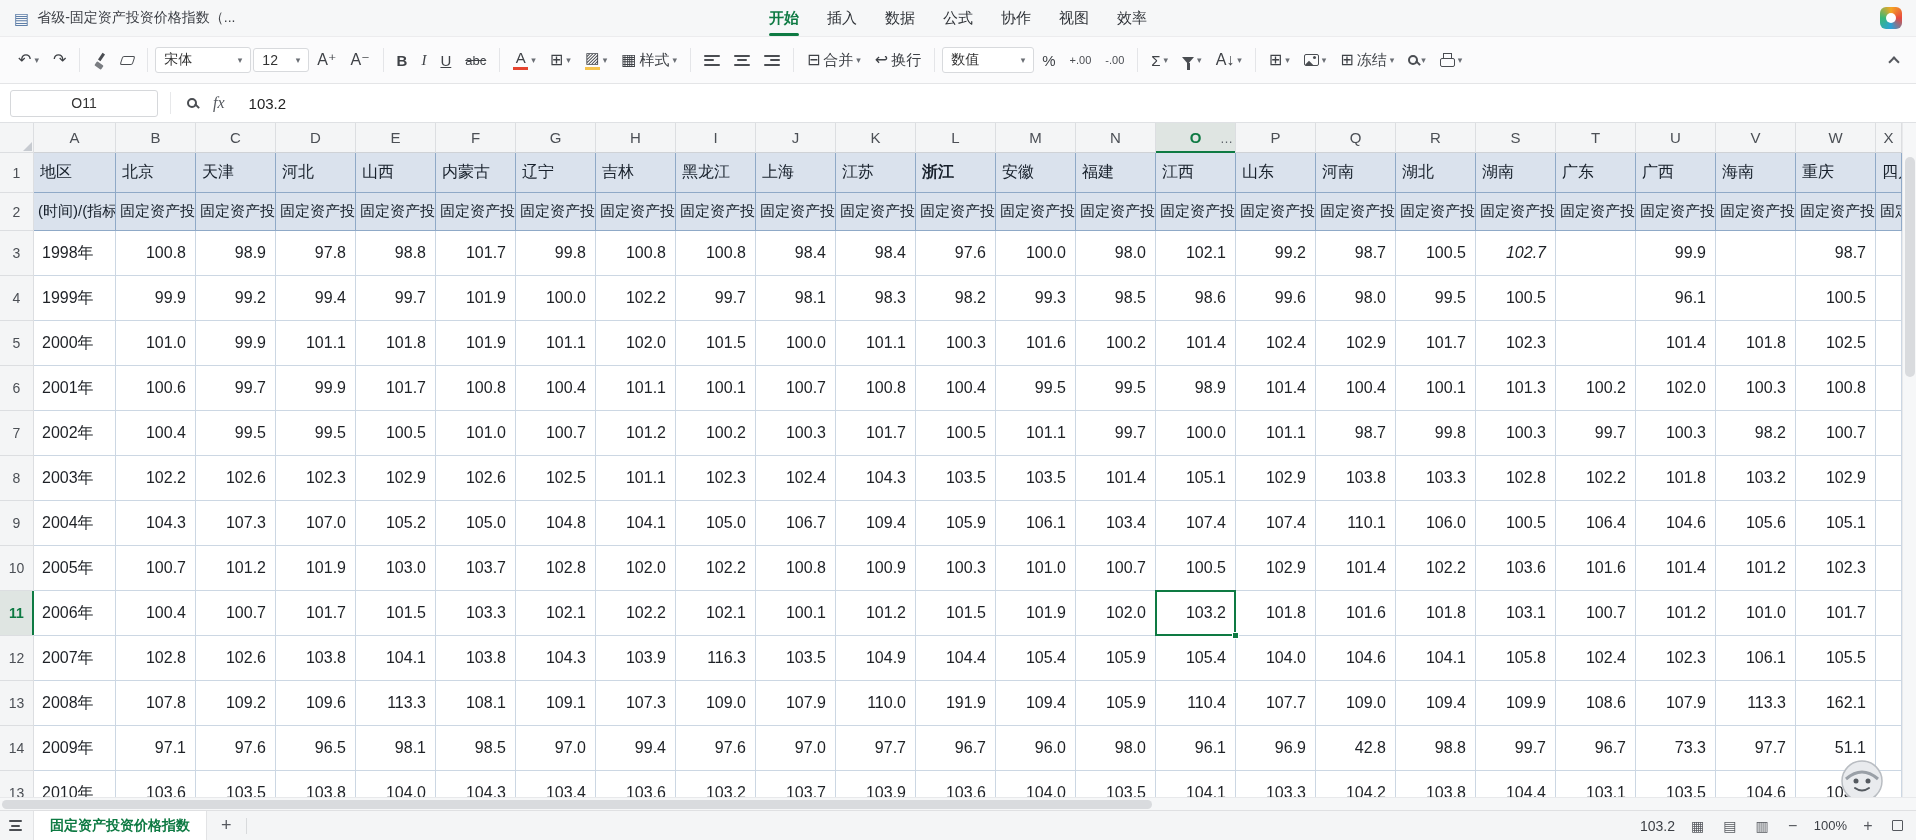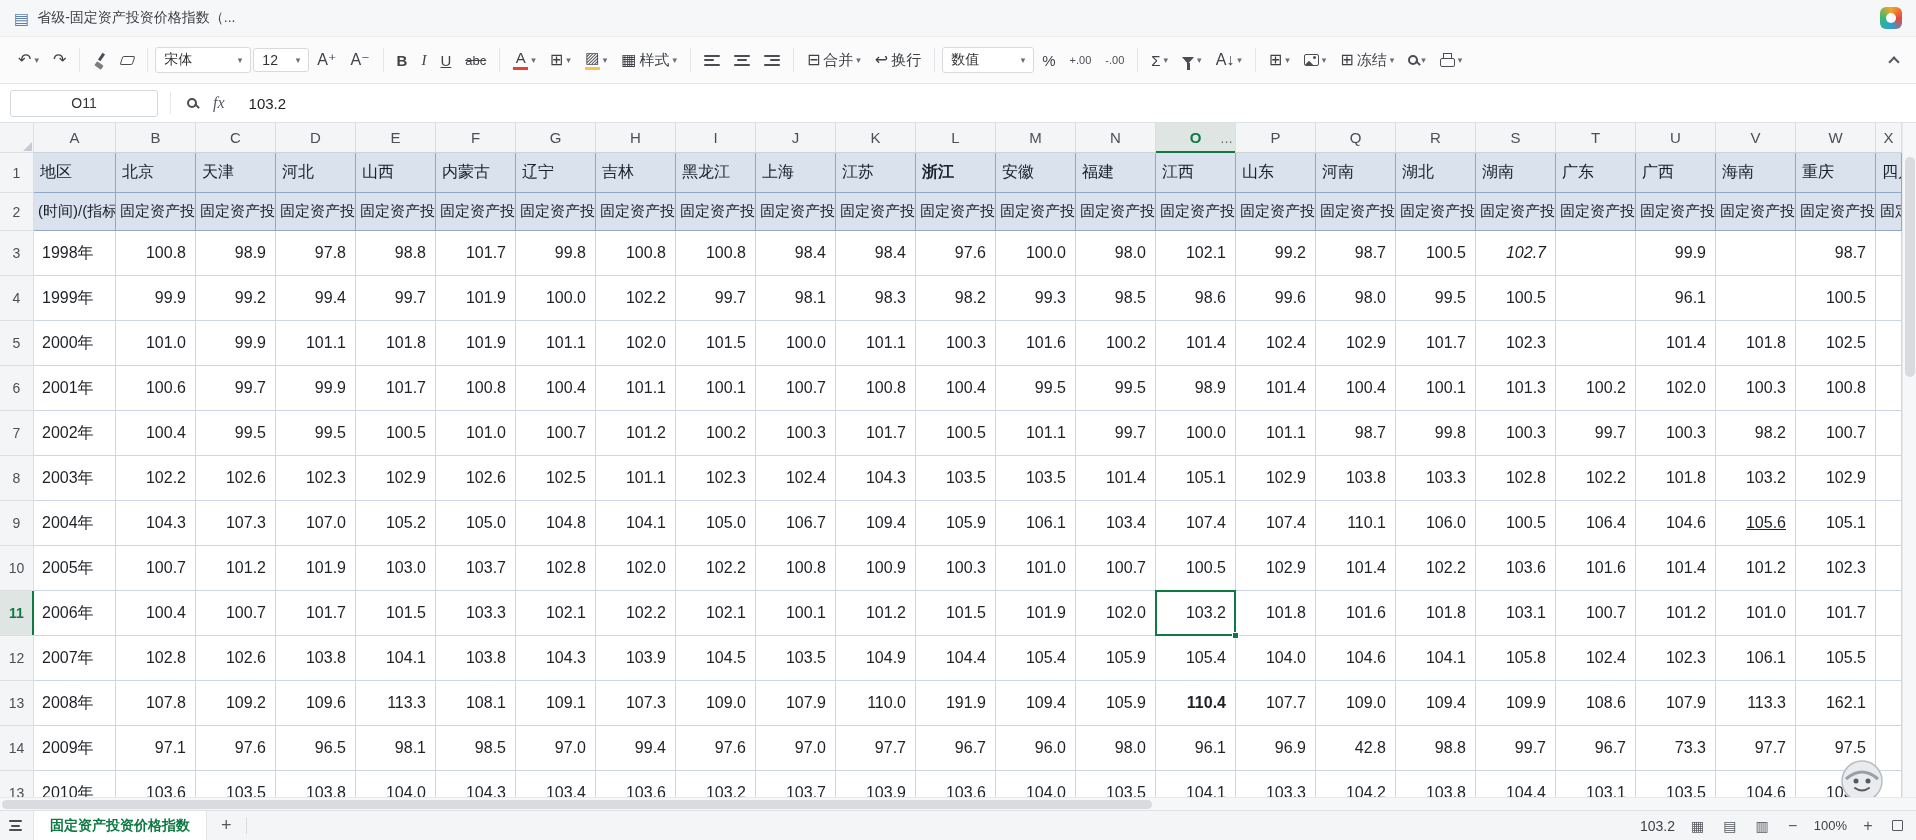--- a/index.html
+++ b/index.html
@@ -117,20 +117,29 @@
   .zoomlvl{font-size:13px;color:#3c3f45}
 </style>
 </head>
 <body>
 
 <div class="titlebar">
   <div class="tb-left">
     <span class="doc-icon">▤</span>
     <span class="doc-title">省级-固定资产投资价格指数（...</span>
   </div>
+  <div class="tb-menus" id="menus">
+      <div class="menu-item active">开始</div>
+      <div class="menu-item">插入</div>
+      <div class="menu-item">数据</div>
+      <div class="menu-item">公式</div>
+      <div class="menu-item">协作</div>
+      <div class="menu-item">视图</div>
+      <div class="menu-item">效率</div>
+    </div>
   <div class="tb-right">
     <span class="ai-badge"></span>
   </div>
 </div>
 
 <div class="toolbar">
   <span class="tbtn">
       <span class="g">↶</span>
       <span class="caret">▾</span>
     </span>
@@ -585,21 +594,21 @@
         <div class="cell num" style="width: 80px;">105.9</div>
         <div class="cell num" style="width: 80px;">106.1</div>
         <div class="cell num" style="width: 80px;">103.4</div>
         <div class="cell num" style="width: 80px;">107.4</div>
         <div class="cell num" style="width: 80px;">107.4</div>
         <div class="cell num" style="width: 80px;">110.1</div>
         <div class="cell num" style="width: 80px;">106.0</div>
         <div class="cell num" style="width: 80px;">100.5</div>
         <div class="cell num" style="width: 80px;">106.4</div>
         <div class="cell num" style="width: 80px;">104.6</div>
-        <div class="cell num" style="width: 80px; text-decoration: underline;">105.6</div>
+        <div class="cell num" style="width: 80px;">105.6</div>
         <div class="cell num" style="width: 80px;">105.1</div>
         <div class="cell" style="width: 26px;"></div>
       </div>
       <div class="grid-row rdata">
         <div class="rh">10</div>
         <div class="cell year" style="width: 82px;">2005年</div>
         <div class="cell num" style="width: 80px;">100.7</div>
         <div class="cell num" style="width: 80px;">101.2</div>
         <div class="cell num" style="width: 80px;">101.9</div>
         <div class="cell num" style="width: 80px;">103.0</div>
@@ -653,21 +662,21 @@
       <div class="grid-row rdata">
         <div class="rh">12</div>
         <div class="cell year" style="width: 82px;">2007年</div>
         <div class="cell num" style="width: 80px;">102.8</div>
         <div class="cell num" style="width: 80px;">102.6</div>
         <div class="cell num" style="width: 80px;">103.8</div>
         <div class="cell num" style="width: 80px;">104.1</div>
         <div class="cell num" style="width: 80px;">103.8</div>
         <div class="cell num" style="width: 80px;">104.3</div>
         <div class="cell num" style="width: 80px;">103.9</div>
-        <div class="cell num" style="width: 80px;">104.5</div>
+        <div class="cell num" style="width: 80px;">116.3</div>
         <div class="cell num" style="width: 80px;">103.5</div>
         <div class="cell num" style="width: 80px;">104.9</div>
         <div class="cell num" style="width: 80px;">104.4</div>
         <div class="cell num" style="width: 80px;">105.4</div>
         <div class="cell num" style="width: 80px;">105.9</div>
         <div class="cell num" style="width: 80px;">105.4</div>
         <div class="cell num" style="width: 80px;">104.0</div>
         <div class="cell num" style="width: 80px;">104.6</div>
         <div class="cell num" style="width: 80px;">104.1</div>
         <div class="cell num" style="width: 80px;">105.8</div>
@@ -686,21 +695,21 @@
         <div class="cell num" style="width: 80px;">113.3</div>
         <div class="cell num" style="width: 80px;">108.1</div>
         <div class="cell num" style="width: 80px;">109.1</div>
         <div class="cell num" style="width: 80px;">107.3</div>
         <div class="cell num" style="width: 80px;">109.0</div>
         <div class="cell num" style="width: 80px;">107.9</div>
         <div class="cell num" style="width: 80px;">110.0</div>
         <div class="cell num" style="width: 80px;">191.9</div>
         <div class="cell num" style="width: 80px;">109.4</div>
         <div class="cell num" style="width: 80px;">105.9</div>
-        <div class="cell num" style="width: 80px; font-weight: bold;">110.4</div>
+        <div class="cell num" style="width: 80px;">110.4</div>
         <div class="cell num" style="width: 80px;">107.7</div>
         <div class="cell num" style="width: 80px;">109.0</div>
         <div class="cell num" style="width: 80px;">109.4</div>
         <div class="cell num" style="width: 80px;">109.9</div>
         <div class="cell num" style="width: 80px;">108.6</div>
         <div class="cell num" style="width: 80px;">107.9</div>
         <div class="cell num" style="width: 80px;">113.3</div>
         <div class="cell num" style="width: 80px;">162.1</div>
         <div class="cell" style="width: 26px;"></div>
       </div>
@@ -721,21 +730,21 @@
         <div class="cell num" style="width: 80px;">96.0</div>
         <div class="cell num" style="width: 80px;">98.0</div>
         <div class="cell num" style="width: 80px;">96.1</div>
         <div class="cell num" style="width: 80px;">96.9</div>
         <div class="cell num" style="width: 80px;">42.8</div>
         <div class="cell num" style="width: 80px;">98.8</div>
         <div class="cell num" style="width: 80px;">99.7</div>
         <div class="cell num" style="width: 80px;">96.7</div>
         <div class="cell num" style="width: 80px;">73.3</div>
         <div class="cell num" style="width: 80px;">97.7</div>
-        <div class="cell num" style="width: 80px;">97.5</div>
+        <div class="cell num" style="width: 80px;">51.1</div>
         <div class="cell" style="width: 26px;"></div>
       </div>
       <div class="grid-row r15">
         <div class="rh">13</div>
         <div class="cell year" style="width: 82px;">2010年</div>
         <div class="cell num" style="width: 80px;">103.6</div>
         <div class="cell num" style="width: 80px;">103.5</div>
         <div class="cell num" style="width: 80px;">103.8</div>
         <div class="cell num" style="width: 80px;">104.0</div>
         <div class="cell num" style="width: 80px;">104.3</div>

